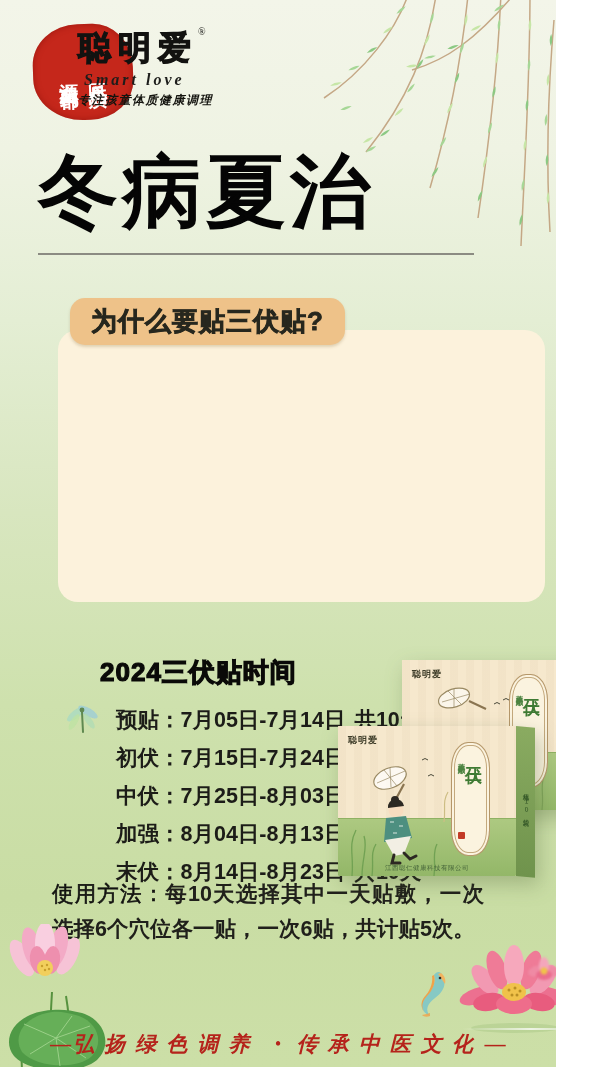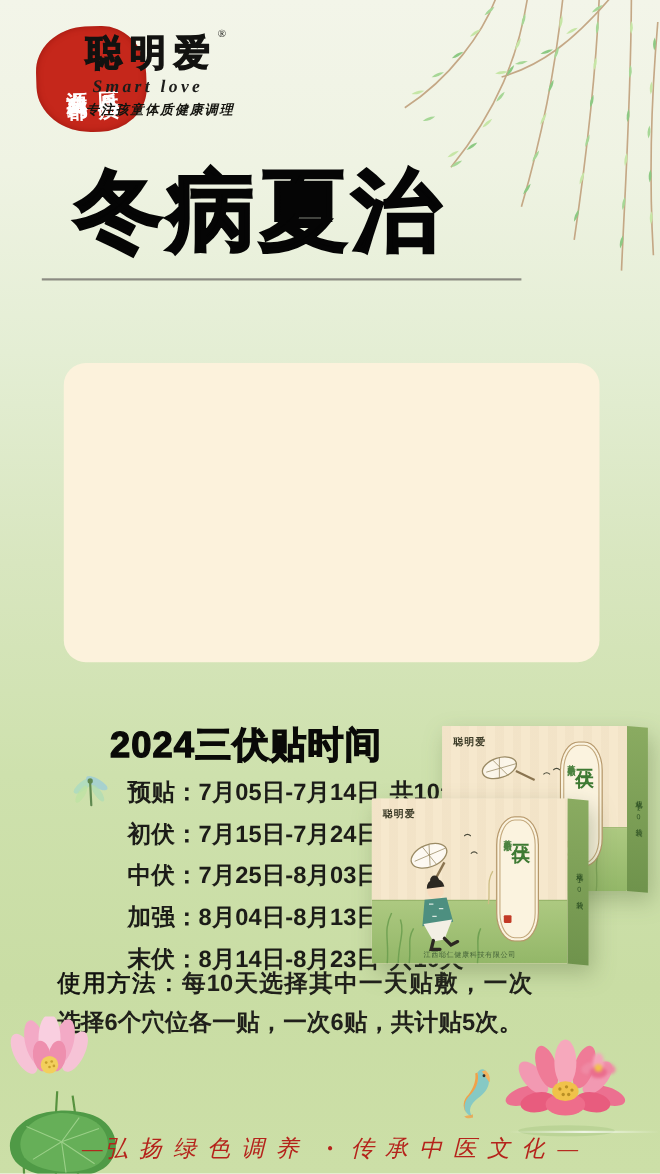--- a/index.html
+++ b/index.html
@@ -1,18 +1,18 @@
 <!DOCTYPE html>
 <html><head>
 <meta charset="utf-8">
 <style>
   html,body{margin:0;padding:0;}
   body{font-family:"Liberation Sans","DejaVu Sans",sans-serif;}
   .poster{
-    position:relative;width:600px;height:1067px;overflow:hidden;
+    position:relative;width:556px;height:1067px;overflow:hidden;
     background:linear-gradient(180deg,#f3f5e9 0%,#eff3e3 14%,#e4eed4 30%,#d8e6bf 48%,#cee1ad 66%,#c9dda4 84%,#ccdfa7 100%);
   }
   
   .seal{
     position:absolute;left:33px;top:24px;width:100px;height:96px;
     background:#c5271b;border-radius:46% 40% 44% 50%/42% 46% 40% 44%;
     transform:rotate(-2deg);display:flex;justify-content:center;align-items:center;gap:8px;
     box-shadow:inset 0 0 6px rgba(120,10,5,.5);
   }
   .seal span{
@@ -25,41 +25,41 @@
     font-family:"Liberation Serif","DejaVu Serif",serif;-webkit-text-stroke:1.2px #121210;white-space:nowrap;}
   .reg{font-size:10px;vertical-align:top;color:#121210;font-weight:normal;-webkit-text-stroke:0;}
   .logo-en{font-family:"Liberation Serif","DejaVu Serif",serif;font-style:italic;font-weight:bold;
     font-size:16px;color:#1d1d1b;letter-spacing:3px;margin:0 0 0 6px;}
   .tagline{font-family:"Liberation Serif","DejaVu Serif",serif;font-weight:bold;font-style:italic;
     font-size:12px;color:#14140f;letter-spacing:1.5px;margin-top:3px;white-space:nowrap;}
   .willow{position:absolute;right:0;top:0;width:240px;height:270px;}
   
   .main-title{
     position:absolute;left:38px;top:148px;font-size:80px;line-height:1.1;
-    font-weight:700;color:#050505;letter-spacing:4px;-webkit-text-stroke:2.5px #050505;white-space:nowrap;margin-left:30px;
+    font-weight:400;color:#050505;letter-spacing:4px;-webkit-text-stroke:2.5px #050505;white-space:nowrap;
   }
   .title-rule{position:absolute;left:38px;top:253px;width:436px;height:2px;background:#8b8b82;}
   
   .why-box{
     position:absolute;left:58px;top:330px;width:487px;height:272px;
     background:#fcf2dc;border-radius:20px;
   }
   .why-pill{
     position:absolute;left:70px;top:298px;height:47px;padding:0 21px;
     background:#eec289;border-radius:15px;display:flex;align-items:center;
     font-size:26px;font-weight:900;color:#27271e;letter-spacing:1px;-webkit-text-stroke:.8px #27271e;
     box-shadow:0 2px 3px rgba(140,110,60,.25);white-space:nowrap;z-index:3;
   }
   .why-body{
     position:absolute;left:82px;top:372px;width:440px;
     font-size:21px;line-height:33px;color:#3a3a33;font-weight:500;
     text-indent:2em;letter-spacing:.2px;text-align:justify;
   }
   
-  .sched-heading{position:absolute;left:100px;top:655px;font-size:33px;font-weight:900;
+  .sched-heading{position:absolute;left:100px;top:655px;font-size:26px;font-weight:900;
     color:#0a0a08;letter-spacing:1px;-webkit-text-stroke:1.2px #0a0a08;white-space:nowrap;}
   .sched-rows{position:absolute;left:80px;top:701px;}
   .sched-row{font-size:21.5px;line-height:38px;color:#1c1c18;font-weight:600;white-space:nowrap;margin-left:36px;}
   .sched-row .days{margin-left:9px;}
   .usage{position:absolute;left:52px;top:877px;width:432px;font-size:21.5px;line-height:35px;color:#20201b;font-weight:600;text-align:justify;}
   .usage b{font-weight:400;color:#121210;-webkit-text-stroke:.6px #121210;}
   .dragonfly{position:absolute;left:60px;top:698px;width:44px;height:40px;opacity:.9;}
   
   .pbox{position:absolute;display:flex;align-items:flex-start;filter:drop-shadow(4px 8px 10px rgba(70,90,45,.30));}
   .pbox-back{left:402px;top:660px;}
@@ -93,21 +93,21 @@
   
   .lotus-left{position:absolute;left:-6px;top:924px;width:150px;height:145px;}
   .lotus-right{position:absolute;left:455px;top:940px;width:118px;height:100px;}
   .lotus-small{position:absolute;left:527px;top:956px;width:34px;height:30px;filter:blur(1.3px);}
   .koi{position:absolute;left:417px;top:970px;width:34px;height:48px;}
   .shine{position:absolute;left:462px;top:1028px;width:138px;height:2px;
     background:linear-gradient(90deg,rgba(255,255,255,0),rgba(255,255,255,.75),rgba(255,255,255,0));}
   
   .footer{
     position:absolute;left:0;right:0;top:1030px;text-align:center;color:#b5231b;
-    font-family:"Liberation Serif","DejaVu Serif",serif;font-weight:normal;font-style:italic;
+    font-family:"Liberation Serif","DejaVu Serif",serif;font-weight:bold;font-style:italic;
     font-size:21px;white-space:nowrap;
   }
   .footer .seg{letter-spacing:10px;margin:0 2px;}
   .footer .dot{margin:0 14px;font-style:normal;font-size:16px;vertical-align:2px;}
 </style>
 </head>
 <body>
 
 <div class="poster">
 
@@ -178,20 +178,21 @@
       <use href="#lf" transform="translate(96 66) rotate(-8)" fill="#c6e6a6"></use>
       <use href="#lf" transform="translate(30 108) rotate(-20)" fill="#a6d796"></use>
       <use href="#lf" transform="translate(52 140) rotate(-30)" fill="#c6e6a6"></use>
     </g>
   </svg>
 
   <div class="main-title">冬病夏治</div>
   <div class="title-rule"></div>
 
   <div class="why-box"></div>
+  <div class="why-pill">为什么要贴三伏贴?</div>
 
   <div class="sched-heading">2024三伏贴时间</div>
 
   <svg class="dragonfly" viewBox="0 0 44 40">
     <g opacity="0.85">
       <ellipse cx="16" cy="16" rx="11" ry="4" fill="#9fd8c8" transform="rotate(-38 16 16)" opacity=".8"></ellipse>
       <ellipse cx="28" cy="14" rx="11" ry="4" fill="#8fc7e4" transform="rotate(30 28 14)" opacity=".8"></ellipse>
       <ellipse cx="14" cy="24" rx="9" ry="3.2" fill="#b9e3a0" transform="rotate(-58 14 24)" opacity=".8"></ellipse>
       <ellipse cx="29" cy="23" rx="9" ry="3.2" fill="#a8d9b6" transform="rotate(55 29 23)" opacity=".8"></ellipse>
       <path d="M22,14 L23,34" stroke="#3f6f35" stroke-width="2" stroke-linecap="round"></path>

